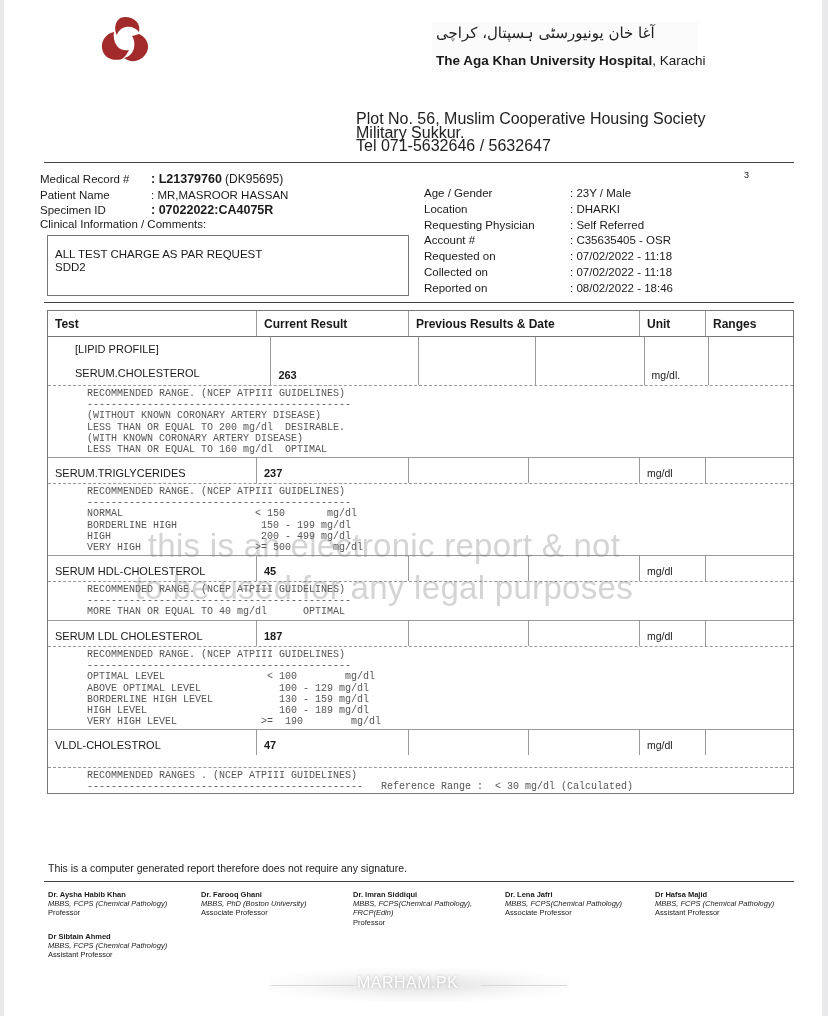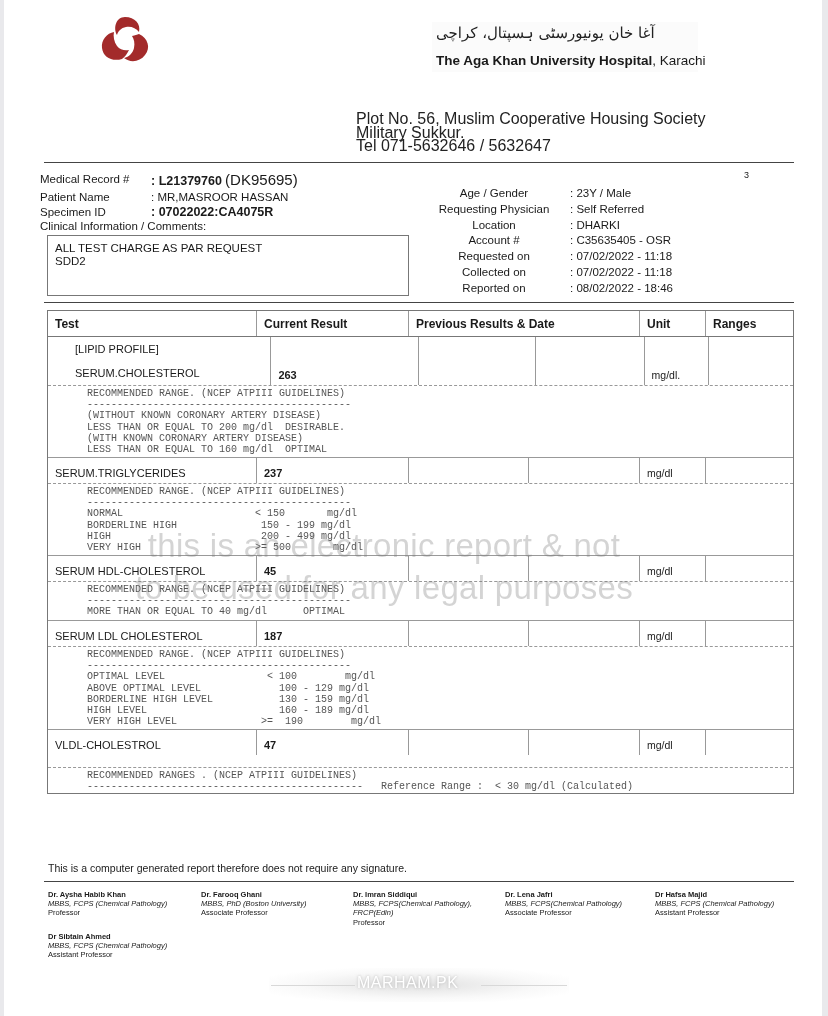--- a/index.html
+++ b/index.html
@@ -15,25 +15,25 @@
   .brand-name b { font-weight: bold; }
   .address { position: absolute; left: 352px; top: 112px; font-size: 16px; line-height: 13.5px; color: #222; }
 
   .hr { position: absolute; left: 40px; width: 750px; height: 0; border-top: 1.5px solid #444; }
   .page-no { position: absolute; left: 740px; top: 170px; font-size: 9px; }
 
   .pinfo-left { position: absolute; left: 36px; top: 172px; font-size: 11.5px; line-height: 15.5px; }
   .pinfo-left .row { display: flex; white-space: nowrap; }
   .pinfo-left .lbl { width: 111px; }
   .pinfo-left .val b { font-weight: bold; font-size: 12.5px; }
-  .comments-box { position: absolute; left: 43px; top: 235px; width: 362px; height: 61px; border: 1.5px solid #777; padding: 6px 7px; font-size: 11.5px; line-height: 13px; }
+  .comments-box { position: absolute; left: 43px; top: 235px; width: 362px; height: 61px; border: 1.5px solid #777; padding: 12px 7px; font-size: 11.5px; line-height: 13px; }
 
   .pinfo-right { position: absolute; left: 420px; top: 186px; font-size: 11.5px; line-height: 15.8px; }
   .pinfo-right .row { display: flex; white-space: nowrap; }
-  .pinfo-right .lbl { width: 146px; text-align: center; padding-right: 6px; }
+  .pinfo-right .lbl { width: 146px; text-align: left; padding-right: 6px; }
 
   
   .tbl { position: absolute; left: 43px; top: 310px; width: 747px; border: 1.5px solid #777; }
   .tbl-head { display: flex; height: 26px; border-bottom: 1.5px solid #777; font-weight: bold; font-size: 12px; }
   .cell { border-right: 1px solid #999; padding: 6px 7px; white-space: nowrap; }
   .c-test { width: 209px; }
   .c-res { width: 152px; }
   .c-prev { width: 231px; }
   .c-prev1 { width: 120px; }
   .c-prev2 { width: 111px; }
@@ -81,21 +81,21 @@
     <div>Military Sukkur.</div>
     <div>Tel 071-5632646 / 5632647</div>
   </div>
 
   <div class="hr" style="top:162px;"></div>
   <div class="page-no">3</div>
 
   <div class="pinfo-left">
     <div class="row">
       <span class="lbl">Medical Record #</span>
-      <span class="val"><b>: </b><b>L21379760</b> <span style="font-size:15px;margin-top:43px;">(DK95695)</span></span>
+      <span class="val"><b>: </b><b>L21379760</b> <span style="font-size:12px;margin-top:43px;">(DK95695)</span></span>
     </div>
     <div class="row">
       <span class="lbl">Patient Name</span>
       <span class="val">: <span>MR,MASROOR HASSAN</span></span>
     </div>
     <div class="row">
       <span class="lbl">Specimen ID</span>
       <span class="val"><b>: </b><b>07022022:CA4075R</b></span>
     </div>
     <div class="row" style="margin-top:-2px;">Clinical Information / Comments:</div>
@@ -104,26 +104,26 @@
     <div>ALL TEST CHARGE AS PAR REQUEST</div>
     <div>SDD2</div>
   </div>
 
   <div class="pinfo-right">
     <div class="row">
         <span class="lbl">Age / Gender</span>
         <span>: <span>23Y /  Male</span></span>
       </div>
     <div class="row">
+        <span class="lbl">Location</span>
+        <span>: <span>DHARKI</span></span>
+      </div>
+    <div class="row">
         <span class="lbl">Requesting Physician</span>
         <span>: <span>Self Referred</span></span>
-      </div>
-    <div class="row">
-        <span class="lbl">Location</span>
-        <span>: <span>DHARKI</span></span>
       </div>
     <div class="row">
         <span class="lbl">Account #</span>
         <span>: <span>C35635405 - OSR</span></span>
       </div>
     <div class="row">
         <span class="lbl">Requested on</span>
         <span>: <span>07/02/2022 - 11:18</span></span>
       </div>
     <div class="row">

